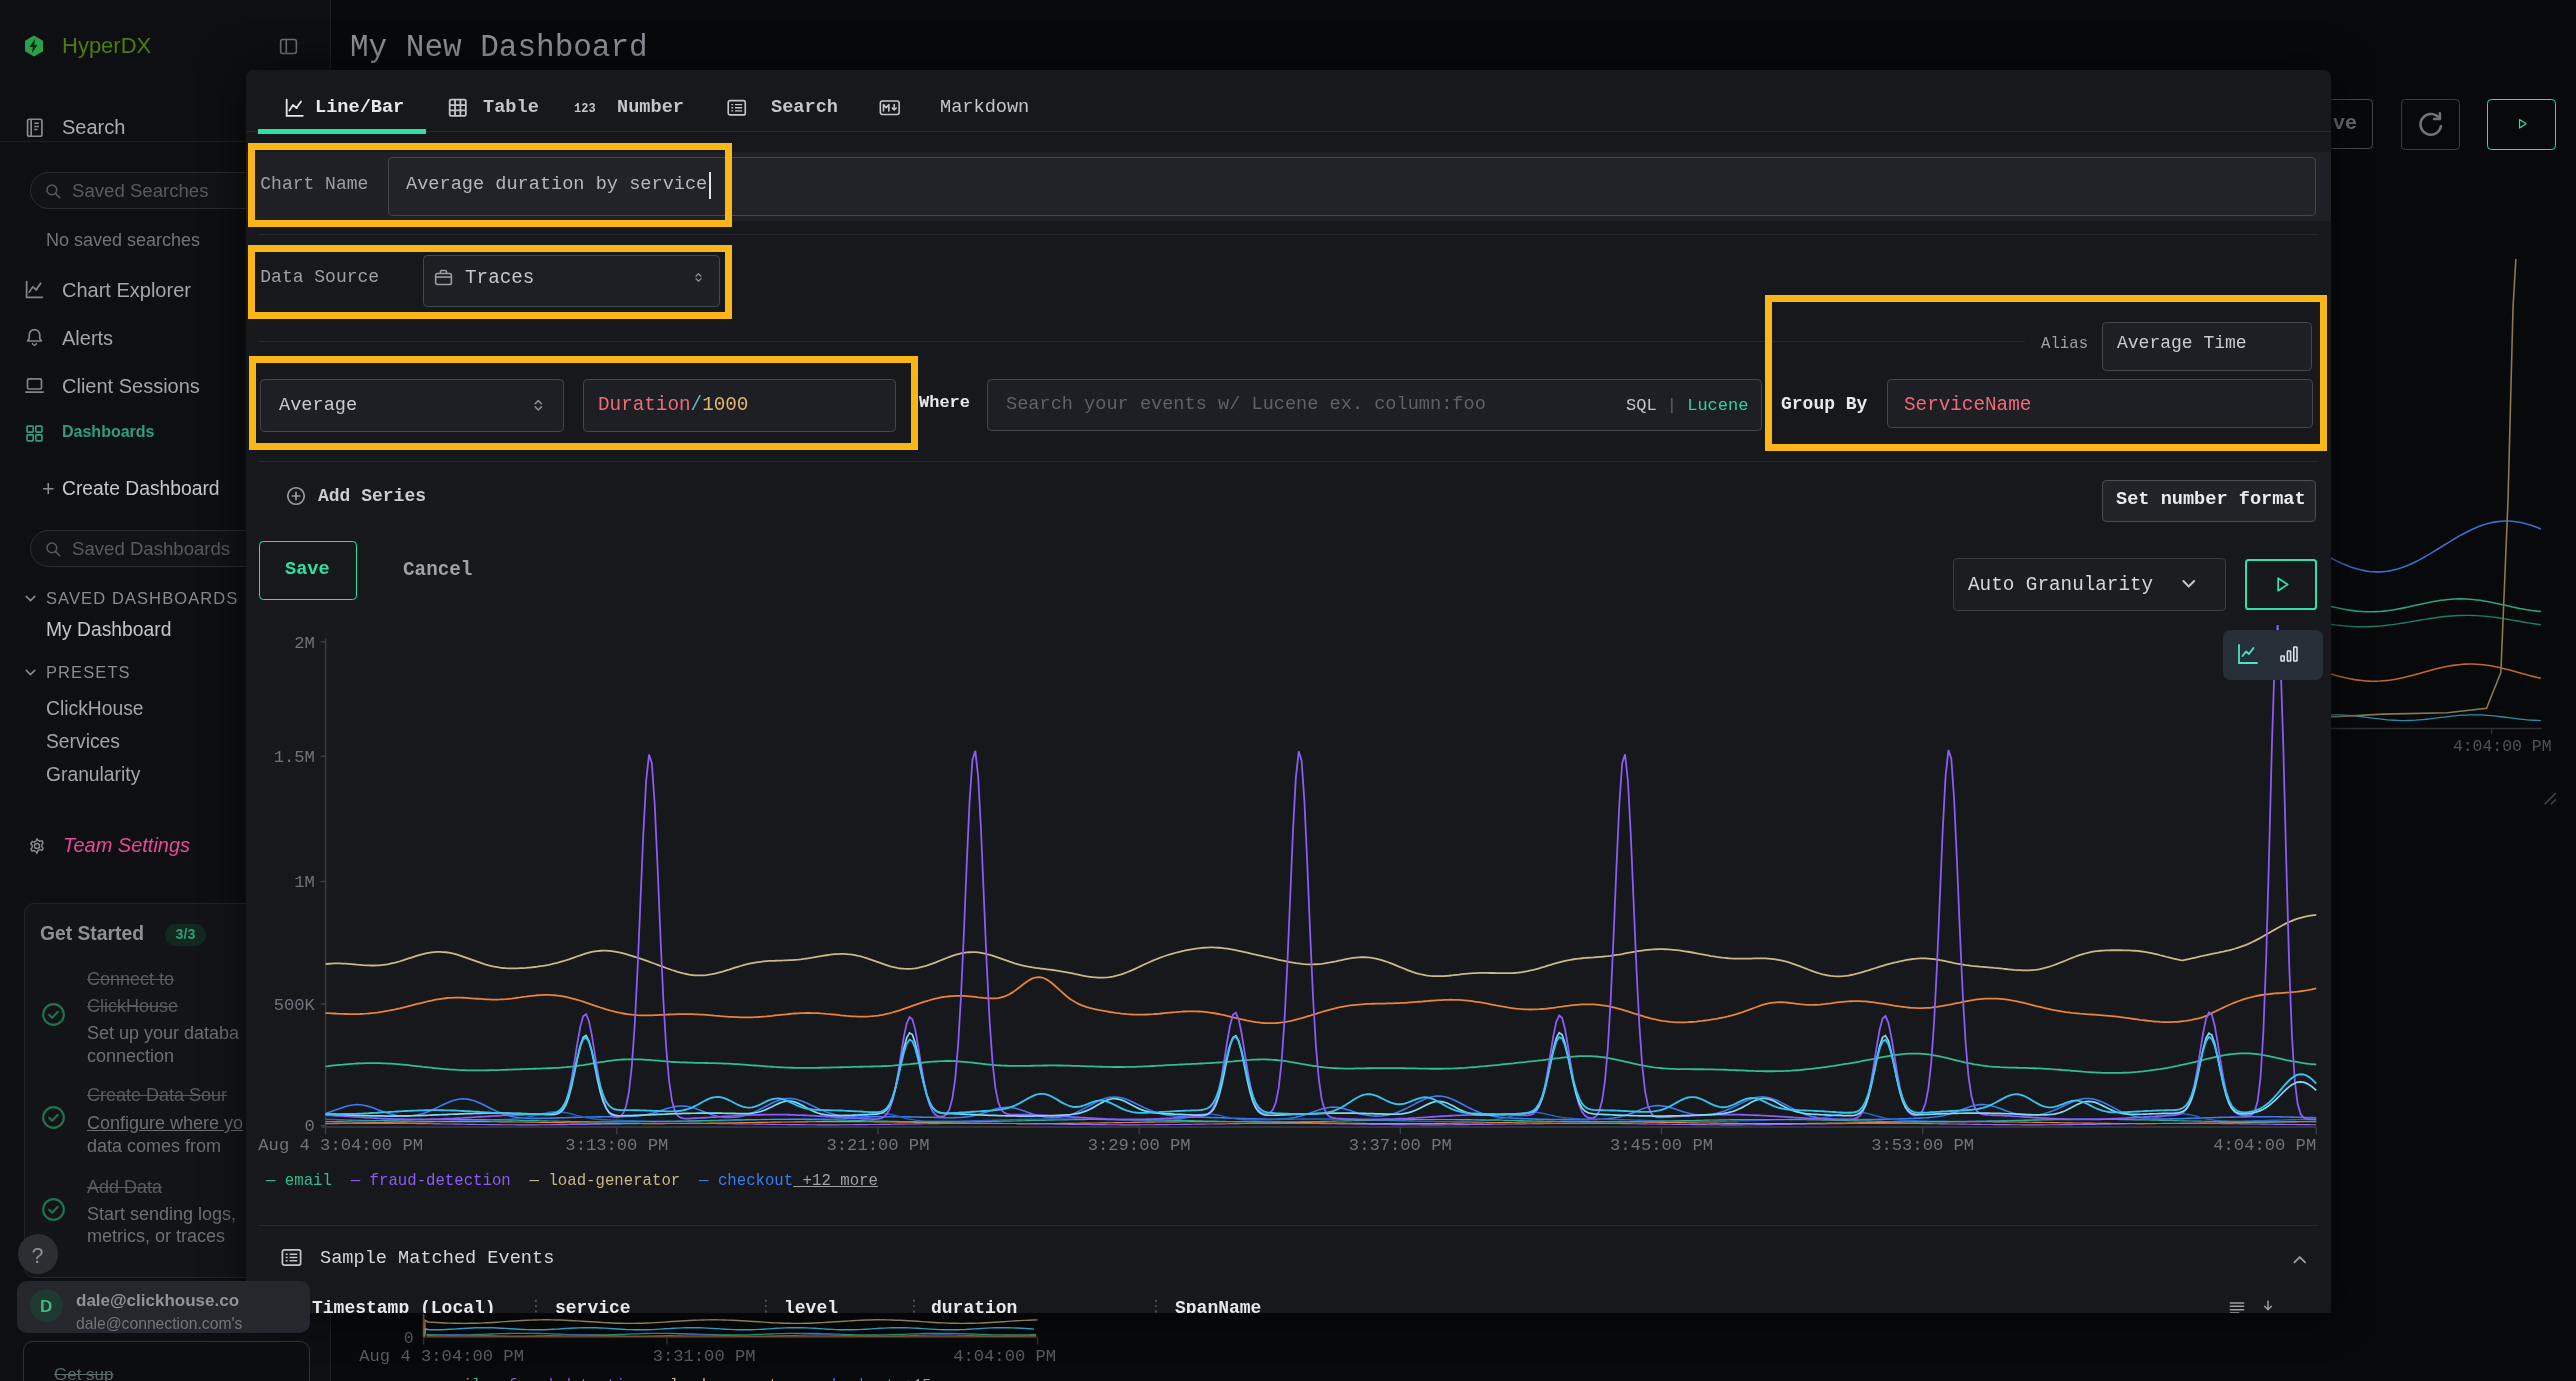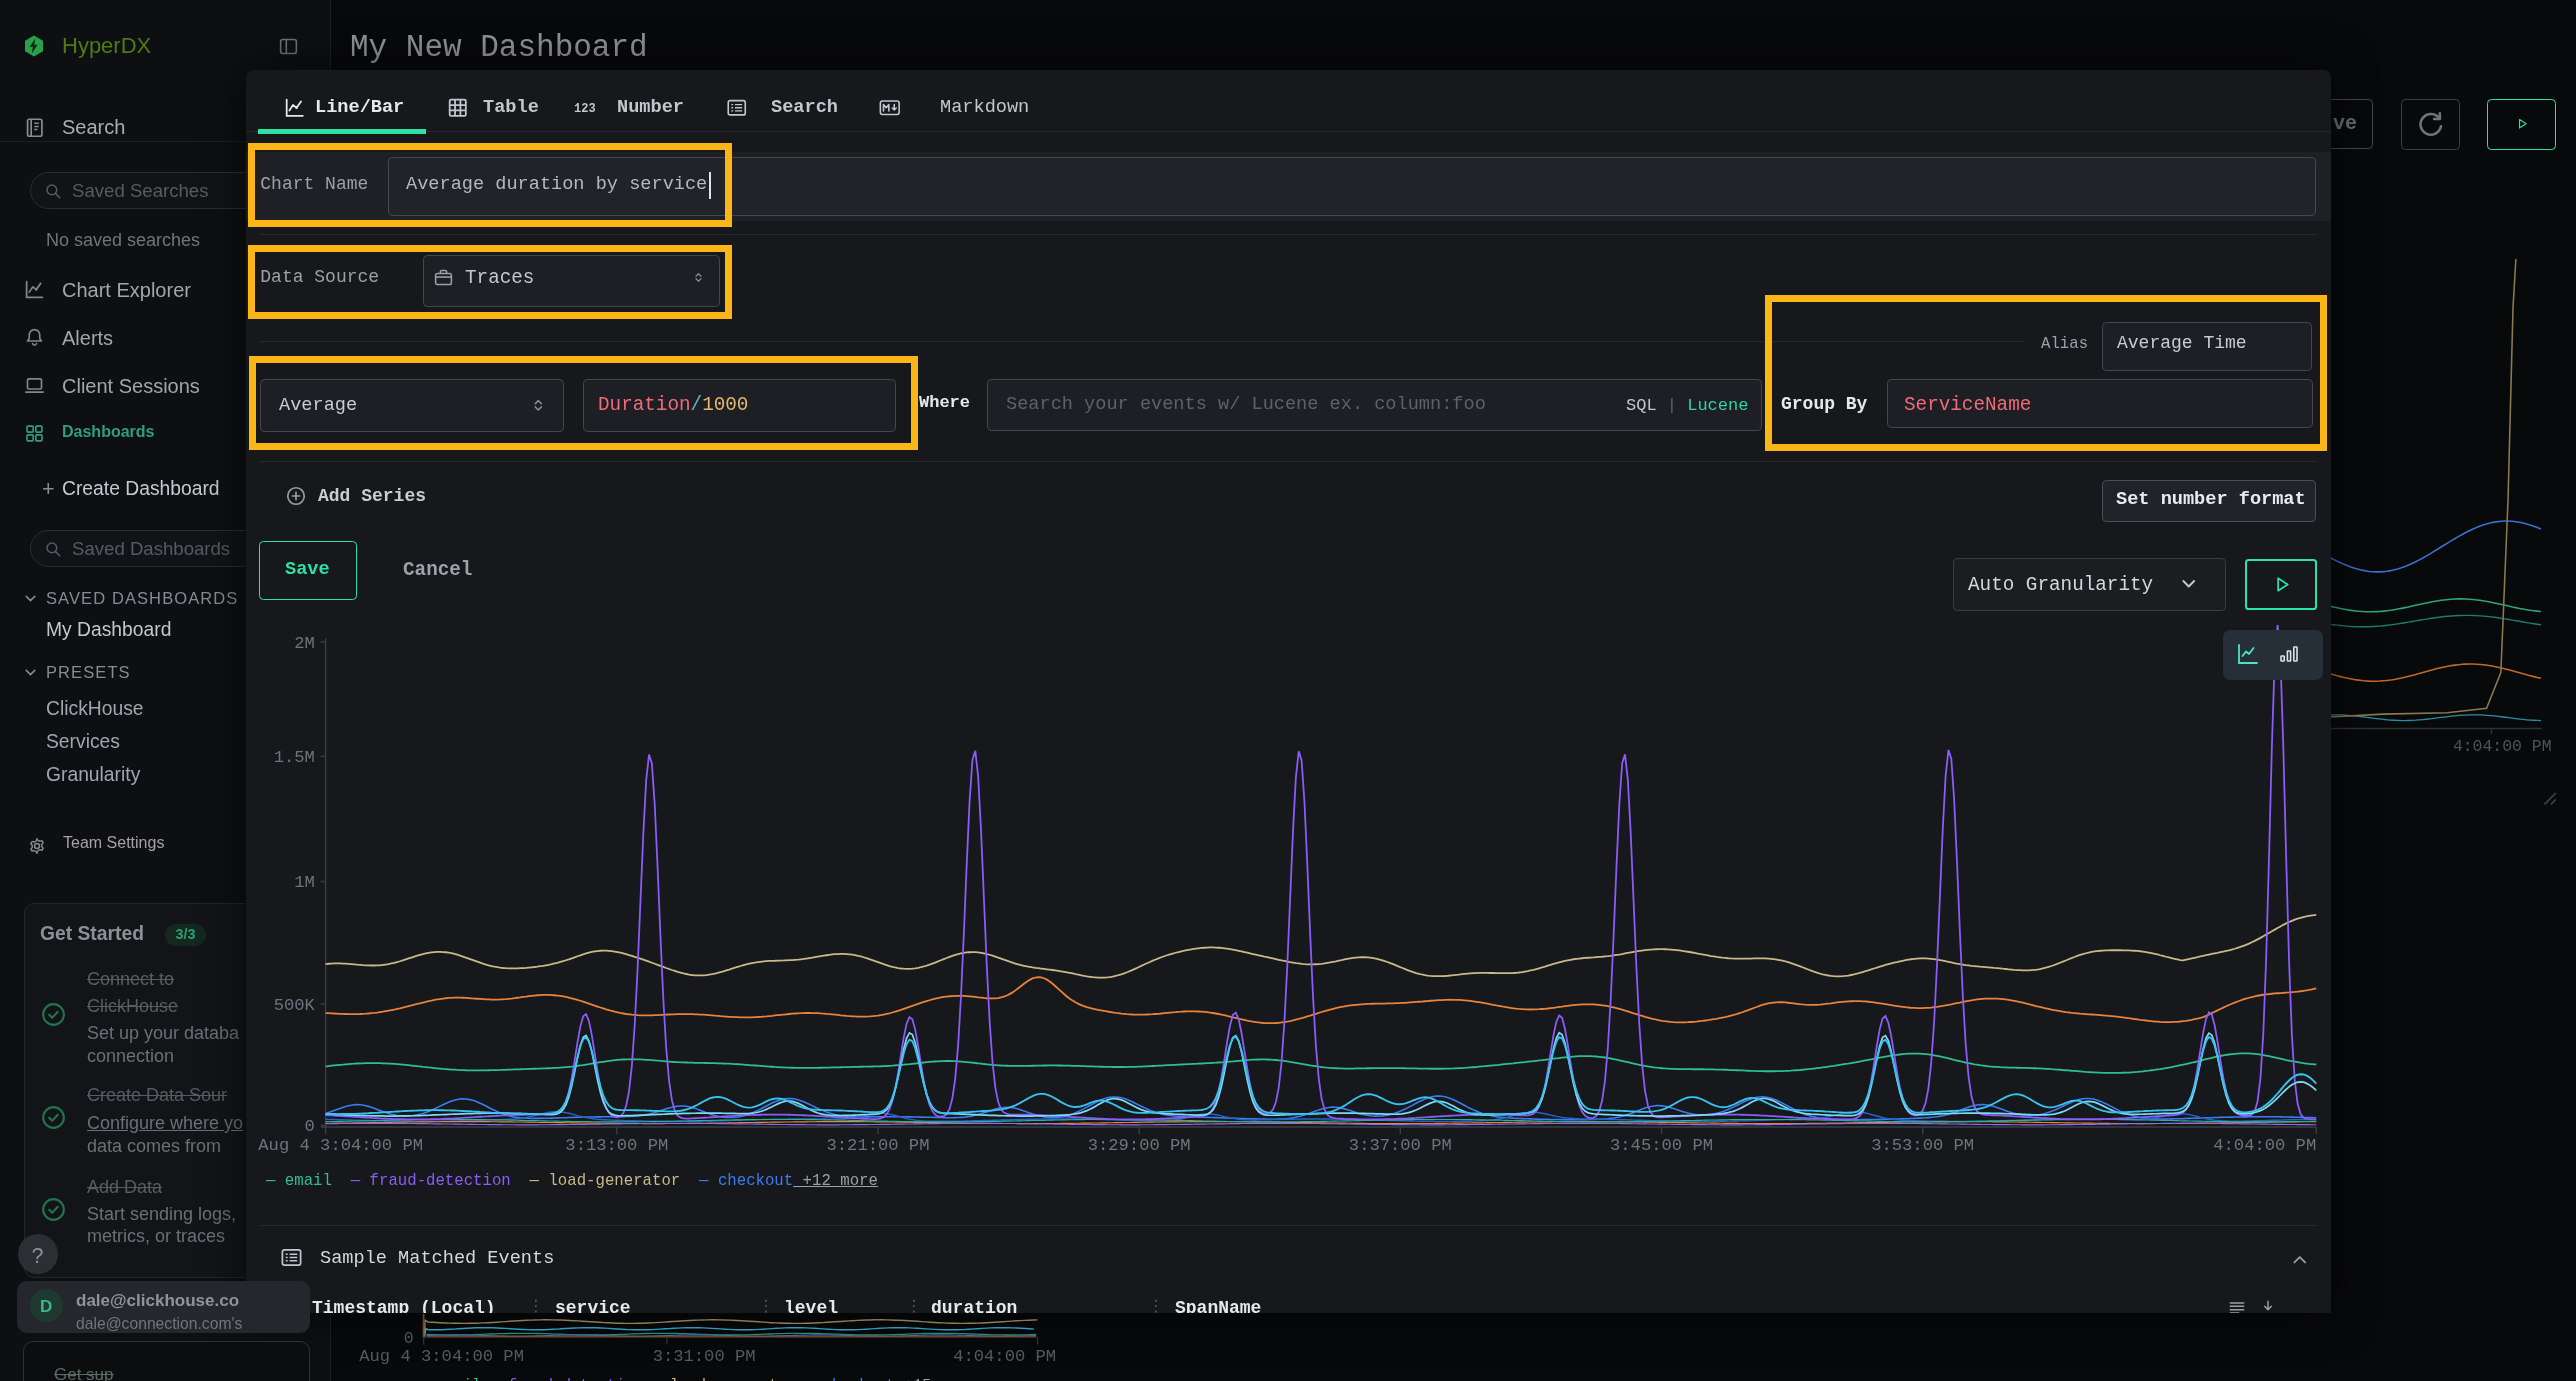--- a/index.html
+++ b/index.html
@@ -78,21 +78,21 @@
       <path d="M6 9l6 6 6-6" stroke="#878c93" stroke-width="2.2" fill="none" stroke-linecap="round"></path>
     </svg>
     <div class="abs sans" style="left:46px;top:663px;font-size:16.5px;color:#878c93;letter-spacing:1.1px;">PRESETS</div>
     <div class="abs sans" style="left:46px;top:698px;font-size:19.3px;color:#a2a6ac;">ClickHouse</div>
     <div class="abs sans" style="left:46px;top:731px;font-size:19.3px;color:#a2a6ac;">Services</div>
     <div class="abs sans" style="left:46px;top:764px;font-size:19.3px;color:#a2a6ac;">Granularity</div>
     <div class="abs" style="left:27px;top:836px;color:#878c93;"><svg width="20" height="20" viewBox="0 0 24 24" fill="none" style="">
         <circle cx="12" cy="12" r="3" stroke="currentColor" stroke-width="1.8"></circle>
         <path d="M12 3.2l1.2 2.2a7 7 0 012.3 1l2.4-.8 1.5 2.6-1.7 1.9a7 7 0 010 2.6l1.7 1.9-1.5 2.6-2.4-.8a7 7 0 01-2.3 1L12 20.8l-1.2-2.4a7 7 0 01-2.3-1l-2.4.8-1.5-2.6 1.7-1.9a7 7 0 010-2.6L4.6 9.2l1.5-2.6 2.4.8a7 7 0 012.3-1z" stroke="currentColor" stroke-width="1.7" stroke-linejoin="round" fill="none"></path>
       </svg></div>
-    <div class="abs sans" style="left:63px;top:834px;font-size:16px;color:#a3a3a3;">Team Settings</div>
+    <div class="abs sans" style="left:63px;top:834px;font-size:20px;color:#ec4899;font-style:italic;">Team Settings</div>
     <div class="abs" style="left:24px;top:903px;width:283px;height:375px;background:#131417;border:1.4px solid #232529;border-radius:10px;"></div>
     <div class="abs sans" style="left:40px;top:923px;font-size:19.3px;font-weight:bold;color:#8d9196;">Get Started</div>
     <div class="abs sans" style="left:165px;top:924px;width:41px;height:21.5px;background:#13281f;border-radius:10.7px;font-size:14.3px;font-weight:bold;color:#2f9e76;text-align:center;line-height:21.5px;">3/3</div>
     <div class="abs" style="left:40px;top:1001px;color:#21734d;"><svg width="27" height="27" viewBox="0 0 24 24" fill="none" style="">
         <circle cx="12" cy="12" r="9.2" stroke="currentColor" stroke-width="1.9"></circle>
         <path d="M8.2 12.2l2.6 2.6 5-5.2" stroke="currentColor" stroke-width="1.9" fill="none" stroke-linecap="round" stroke-linejoin="round"></path>
       </svg></div>
     <div class="abs" style="left:40px;top:1104px;color:#21734d;"><svg width="27" height="27" viewBox="0 0 24 24" fill="none" style="">
         <circle cx="12" cy="12" r="9.2" stroke="currentColor" stroke-width="1.9"></circle>
         <path d="M8.2 12.2l2.6 2.6 5-5.2" stroke="currentColor" stroke-width="1.9" fill="none" stroke-linecap="round" stroke-linejoin="round"></path>

